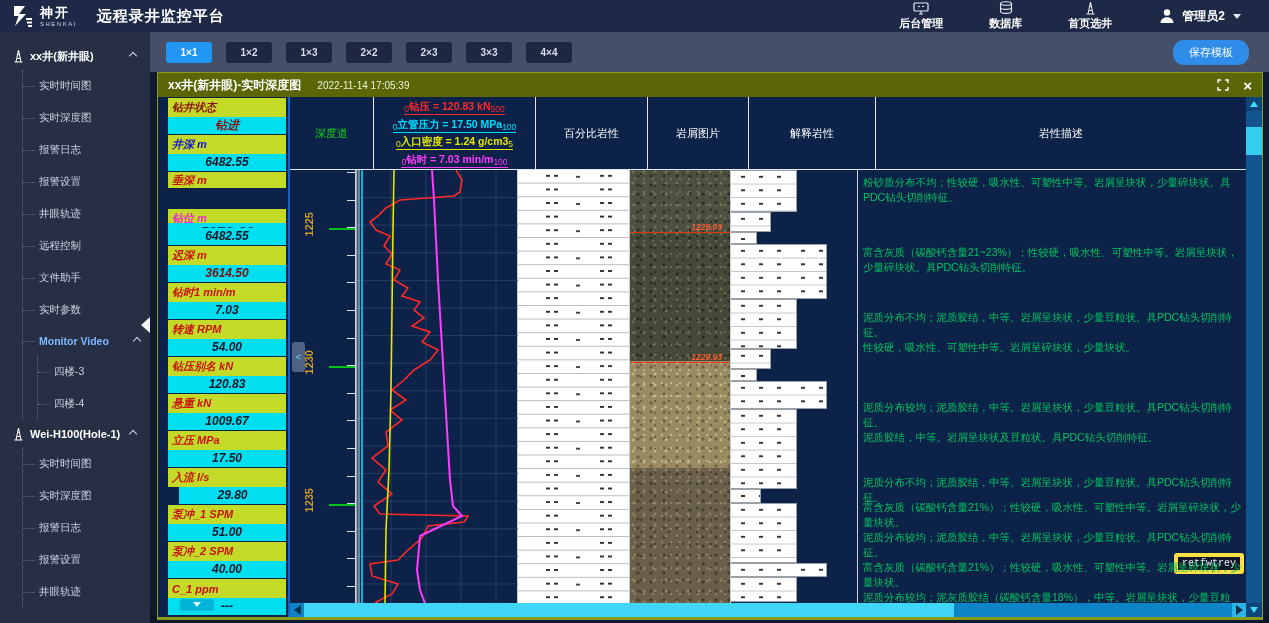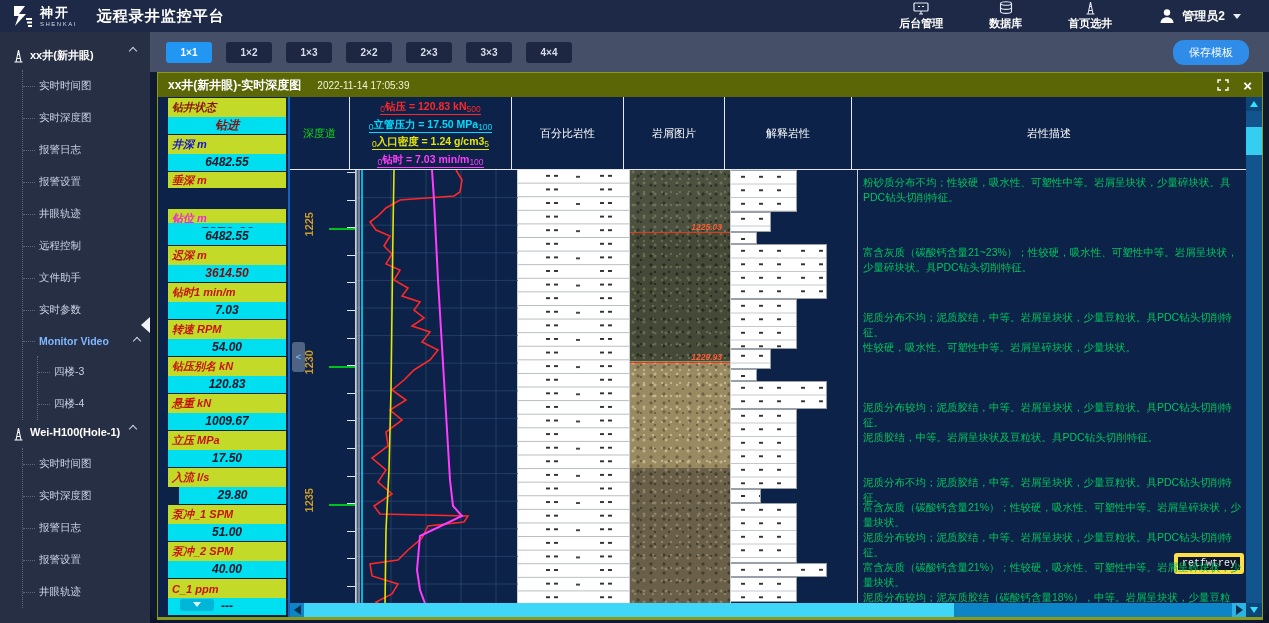--- a/index.html
+++ b/index.html
@@ -13,21 +13,21 @@
   .app-title{font-size:15px;font-weight:bold;margin-left:20px;letter-spacing:1px;}
   .top-menu{margin-left:auto;display:flex;align-items:center;gap:46px;margin-right:18px;}
   .menu-item{display:flex;flex-direction:column;align-items:center;gap:1px;cursor:pointer;}
   .menu-item span{font-size:11px;font-weight:bold;}
   .user{display:flex;align-items:center;gap:6px;}
   .user-name{font-size:12px;font-weight:bold;}
   .caret-down{width:0;height:0;border-left:4px solid transparent;border-right:4px solid transparent;border-top:5px solid #e6ebf5;margin-left:2px;}
   
   .shell{display:flex;height:591px;}
   .sidebar{width:150px;background:#272f45;position:relative;padding-top:10px;flex:none;color:#c9d1e2;overflow:hidden;}
-  .tree-root{display:flex;gap:5px;padding:6px 8px 6px 12px;color:#fff;font-size:11px;font-weight:bold;cursor:pointer;}
+  .tree-root{display:flex;align-items:center;gap:5px;padding:6px 8px 6px 12px;color:#fff;font-size:11px;font-weight:bold;cursor:pointer;}
   .tree-children{margin-left:22px;border-left:1px dotted #5d6880;}
   .tree-item{font-size:10.5px;padding:9px 4px 9px 0;display:flex;align-items:center;cursor:pointer;white-space:nowrap;}
   .tree-item::before{content:"";width:12px;border-top:1px dotted #5d6880;margin-right:4px;flex:none;}
   .tree-item.hl{color:#7fb8ff;font-weight:bold;}
   .caret-up{width:6px;height:6px;border-left:1.6px solid #cfd6e4;border-top:1.6px solid #cfd6e4;transform:rotate(45deg);margin-left:auto;margin-right:6px;flex:none;}
   .side-collapse{position:absolute;right:0;top:285px;width:0;height:0;border-top:8px solid transparent;border-bottom:8px solid transparent;border-right:9px solid #f2f4f8;}
   
   .right{flex:1;display:flex;flex-direction:column;background:#0f1930;min-width:0;border-radius:17px;}
   .toolbar{height:40px;background:#454f68;display:flex;align-items:center;padding-left:16px;gap:14px;flex:none;}
   .lay-btn{width:46px;height:21px;background:#1d2742;color:#d7dde9;font-size:10px;font-weight:bold;border:none;border-radius:3px;cursor:pointer;}
@@ -283,21 +283,21 @@
               <div class="plabel" style="color: rgb(200, 18, 18);">C_1 ppm</div>
               <div class="pvalue" style="color: rgb(16, 22, 38);">---<span class="pv-drop">
                   <i></i>
                 </span></div>
             </div>
           </div>
 
         <div class="chart">
           <div class="chart-main">
             <div class="chart-header">
-              <div class="hcell depth depth-colw" style="width:60px;">深度道</div>
+              <div class="hcell depth depth-colw" style="width:84px;">深度道</div>
               <div class="hcell curve-head" style="width:162px;" id="curve-head">
                   <div class="curve-row" style="color: rgb(255, 40, 40); border-bottom: 1.5px solid rgb(255, 40, 40);">
                     <span class="sc">0</span>
                     <span>钻压 = 120.83 kN</span>
                     <span class="sc">500</span>
                   </div>
                   <div class="curve-row" style="color: rgb(0, 220, 255); border-bottom: 1.5px solid rgb(0, 220, 255);">
                     <span class="sc">0</span>
                     <span>立管压力 = 17.50 MPa</span>
                     <span class="sc">100</span>

